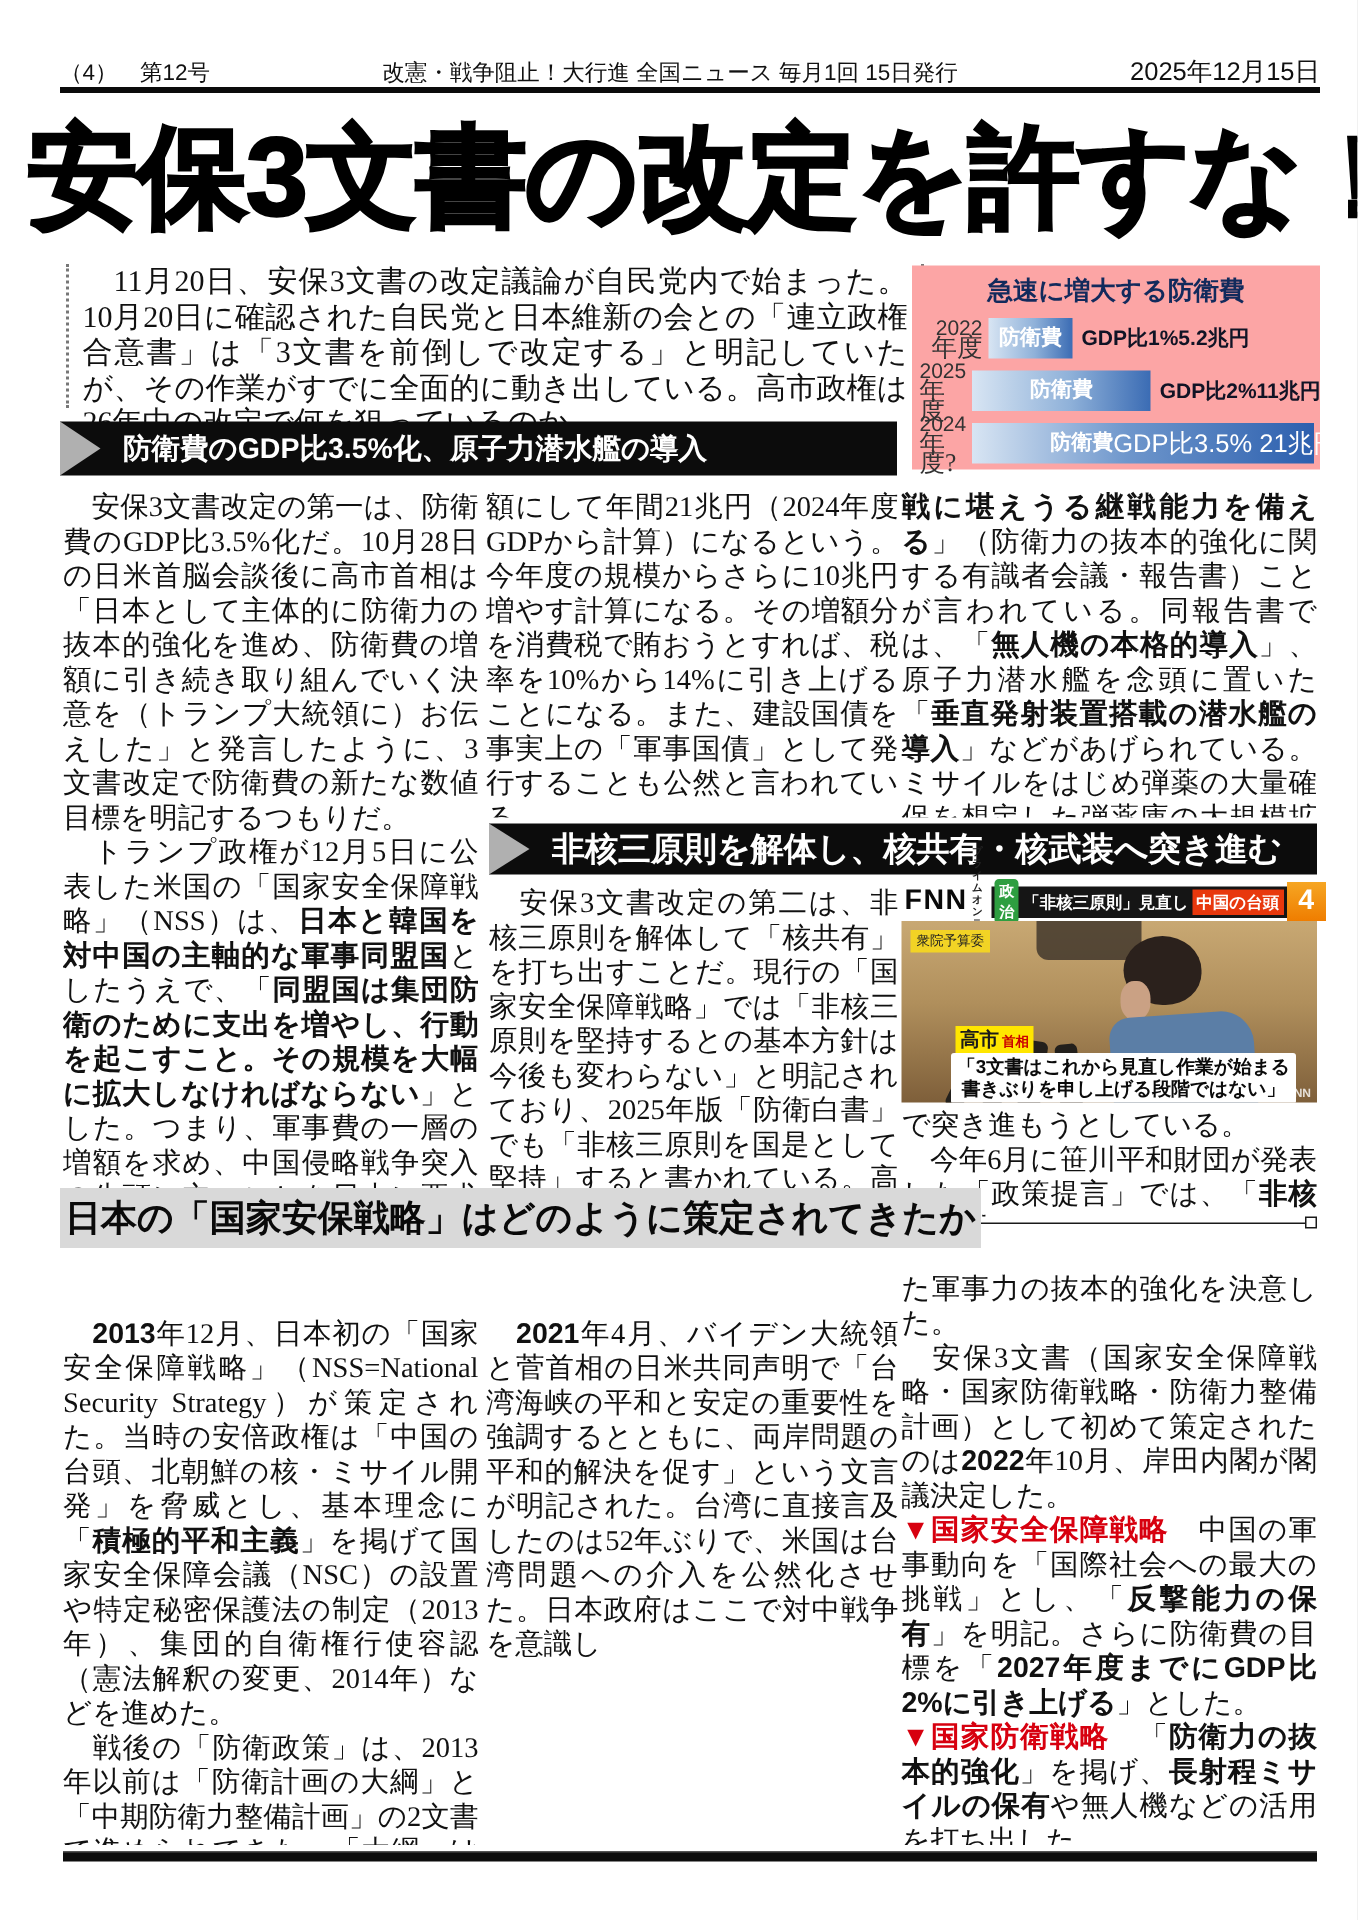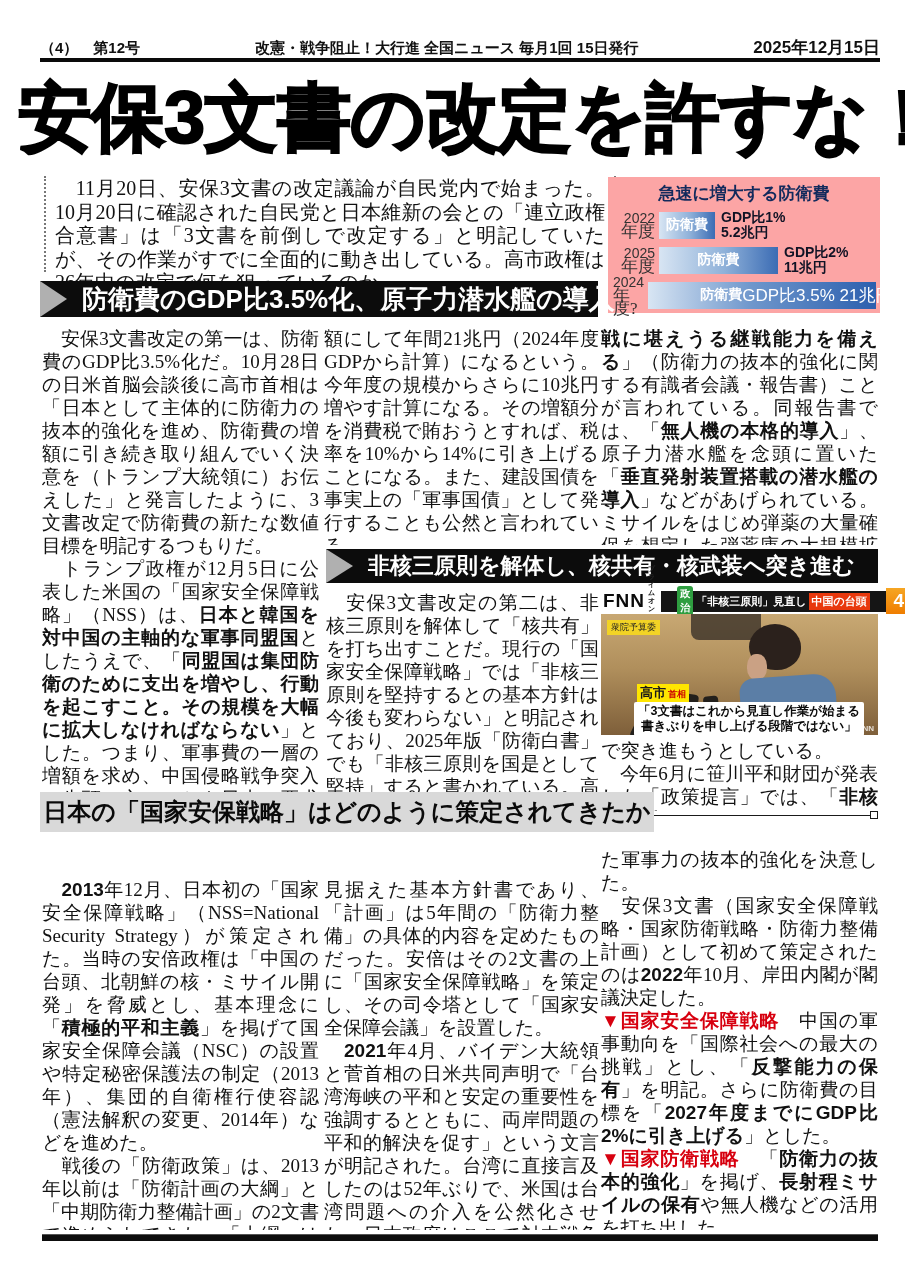--- a/index.html
+++ b/index.html
@@ -1,20 +1,20 @@
 <!DOCTYPE html>
 <html><head>
 <meta charset="utf-8">
 <style>
   html,body{margin:0;padding:0;background:#e8e8e8;}
   .page{position:relative;width:905px;height:1280px;background:#ffffff;overflow:hidden;
         font-family:"Liberation Serif","DejaVu Serif",serif;color:#111;}
   
   .masthead{position:absolute;left:40px;top:36px;width:840px;display:flex;align-items:baseline;
-            font-family:"Liberation Sans","DejaVu Sans",sans-serif;font-weight:bold;}
+            font-family:"Liberation Sans","DejaVu Sans",sans-serif;font-weight:normal;}
   .mh-left{font-size:15px;}
   .mh-center{flex:1;text-align:center;font-size:15px;}
   .mh-right{font-size:17px;}
   .rule-top{position:absolute;left:40px;top:58px;width:840px;height:4px;background:#0a0a0a;}
   
   .headline{position:absolute;left:18px;top:70px;width:869px;margin:0;text-align:center;
             font-family:"Liberation Sans","DejaVu Sans",sans-serif;font-weight:900;font-size:74px;
             line-height:96px;letter-spacing:-1px;color:#000;-webkit-text-stroke:2px #000;white-space:nowrap;}
   
   .lead{position:absolute;left:44px;top:176px;width:550px;height:94px;
@@ -24,27 +24,27 @@
   
   .chart{position:absolute;left:608px;top:177px;width:272px;height:136px;background:#fca5a5;
          box-sizing:border-box;padding:4px 5px;font-family:"Liberation Sans","DejaVu Sans",sans-serif;}
   .chart-title{text-align:center;font-weight:bold;font-size:17px;color:#122a5c;margin:1px 0 4px;}
   .crow{display:flex;align-items:center;height:32px;margin-bottom:3px;}
   .cyear{width:42px;display:flex;flex-direction:column;align-items:flex-end;color:#333;line-height:13px;font-size:14px;}
   .cyear .cy2{font-size:17px;font-family:Liberation Serif, serif;}
   .bar{height:27px;margin-left:4px;background:linear-gradient(90deg,#d8e5f3 0%,#8fb1d9 55%,#3b6cb4 100%);
        display:flex;align-items:center;justify-content:center;flex-shrink:0;}
   .bar-label{color:#fff;font-weight:bold;font-size:14px;white-space:nowrap;}
-  .clabel{margin-left:6px;display:flex;flex-direction:column;font-weight:bold;font-size:14px;color:#101325;line-height:15px;white-space:nowrap;}
+  .clabel{margin-left:6px;display:flex;flex-direction:row;font-weight:bold;font-size:14px;color:#101325;line-height:15px;white-space:nowrap;}
   .bar3{justify-content:flex-start;background:linear-gradient(90deg,#d8e5f3 0%,#6f97cc 45%,#2c5fae 100%);}
   .bar3 .bar-label{margin-left:52px;}
   .bar-inner-label{margin-left:auto;margin-right:7px;color:#fff;font-weight:normal;font-size:17px;white-space:nowrap;}
   
   .sec-h{position:absolute;background:#0c0c0c;color:#fff;display:flex;align-items:center;
-         font-family:"Liberation Sans","DejaVu Sans",sans-serif;font-weight:bold;font-size:26px;
+         font-family:"Liberation Sans","DejaVu Sans",sans-serif;font-weight:bold;font-size:19px;
          padding-left:42px;box-sizing:border-box;white-space:nowrap;}
   .chev{position:absolute;left:0;top:0;width:0;height:0;
         border-top:18px solid transparent;border-bottom:18px solid transparent;border-left:27px solid #b0b0b0;}
   .sec-h.h2 .chev{border-top-width:17px;border-bottom-width:17px;}
   .sec-gray{position:absolute;background:#d9d9d9;color:#0a0a0a;display:flex;align-items:center;justify-content:center;
             font-family:"Liberation Sans","DejaVu Sans",sans-serif;font-weight:bold;font-size:24px;white-space:nowrap;}
   
   .col{position:absolute;font-size:19px;line-height:23px;text-align:justify;overflow:hidden;}
   .col p{margin:0;}
   .b{font-family:"Liberation Sans","DejaVu Sans",sans-serif;font-weight:bold;}
@@ -54,21 +54,21 @@
   .endsq{position:absolute;top:811px;width:8px;height:8px;background:#fff;border:1.5px solid #1a1a1a;box-sizing:border-box;}
   .endsq.left{left:40px;} .endsq.right{left:870px;}
   .rule-bottom{position:absolute;left:42px;top:1234px;width:836px;height:6px;background:#0d0d0d;border-top:1px solid #555;}
   
   .photo-wrap{position:absolute;left:601px;top:588px;width:277px;height:147px;background:#fff;
               font-family:"Liberation Sans","DejaVu Sans",sans-serif;}
   .strip{position:absolute;left:0;top:0;width:100%;height:26px;background:#fff;display:flex;align-items:center;}
   .fnn-logo{display:flex;align-items:center;margin-left:2px;}
   .fnn-f{font-weight:900;font-size:19px;letter-spacing:1px;color:#0a0a0a;}
   .fnn-sub{margin-left:3px;font-size:7px;line-height:8px;font-weight:bold;color:#222;white-space:pre-line;}
-  .news-bar{margin-left:6px;flex:1;height:21px;background:#151515;display:flex;align-items:center;padding:0 16px;}
+  .news-bar{margin-left:6px;flex:1;height:21px;background:#151515;display:flex;align-items:center;padding:0 2px;}
   .cat-badge{background:#2e9e40;color:#fff;font-size:10px;font-weight:bold;border-radius:3px;padding:1px 3px;margin-right:3px;}
   .news-title{color:#fff;font-size:11px;font-weight:bold;white-space:nowrap;}
   .news-hot{background:#e8380d;color:#fff;font-size:11px;font-weight:bold;padding:1px 3px;margin-left:2px;white-space:nowrap;}
   .ch4{width:26px;height:26px;background:linear-gradient(180deg,#f6a623,#ef7d00);color:#fff;font-weight:900;font-size:19px;
        display:flex;align-items:center;justify-content:center;flex-shrink:0;}
   .photo{position:absolute;left:0;top:26px;width:100%;height:121px;overflow:hidden;
          background:linear-gradient(180deg,#c8a873 0%,#b08f5c 45%,#7e5f3a 100%);}
   .loc-badge{position:absolute;left:6px;top:6px;background:#f2d325;color:#222;font-size:9px;font-weight:normal;padding:1px 4px;}
   .dark-top{position:absolute;left:90px;top:0;width:70px;height:26px;background:#3a3128;opacity:.8;border-radius:0 0 8px 8px;}
   .fig-hair{position:absolute;left:148px;top:10px;width:52px;height:46px;background:#2b211c;border-radius:50% 50% 46% 50%;}
@@ -216,21 +216,20 @@
 
   <div class="sec-gray" style="left:40px;top:792px;width:614px;height:40px;">
     <span>日本の「国家安保戦略」はどのように策定されてきたか</span>
   </div>
 
   <div class="col" style="left:42px;top:878px;width:277px;height:352px;">
       <p><span>　</span><span class="b">2013</span><span>年12月、日本初の「国家安全保障戦略」（NSS=National Security Strategy）が策定された。当時の安倍政権は「中国の台頭、北朝鮮の核・ミサイル開発」を脅威とし、基本理念に「</span><span class="b">積極的平和主義</span><span>」を掲げて国家安全保障会議（NSC）の設置や特定秘密保護法の制定（2013年）、集団的自衛権行使容認（憲法解釈の変更、2014年）などを進めた。</span></p>
       <p><span>　戦後の「防衛政策」は、2013年以前は「防衛計画の大綱」と「中期防衛力整備計画」の2文書で進められてきた。「大綱」はおおむね10年を</span></p>
     </div>
   <div class="col" style="left:324px;top:878px;width:275px;height:352px;">
-      <p><span>見据えた基本方針書であり、「計画」は5年間の「防衛力整備」の具体的内容を定めたものだった。安倍はその2文書の上に「国家安全保障戦略」を策定し、その司令塔として「国家安全保障会議」を設置した。</span></p>
       <p><span>　</span><span class="b">2021</span><span>年4月、バイデン大統領と菅首相の日米共同声明で「台湾海峡の平和と安定の重要性を強調するとともに、両岸問題の平和的解決を促す」という文言が明記された。台湾に直接言及したのは52年ぶりで、米国は台湾問題への介入を公然化させた。日本政府はここで対中戦争を意識し</span></p>
     </div>
   <div class="col" style="left:601px;top:848px;width:277px;height:382px;">
       <p><span>た軍事力の抜本的強化を決意した。</span></p>
       <p><span>　安保3文書（国家安全保障戦略・国家防衛戦略・防衛力整備計画）として初めて策定されたのは</span><span class="b">2022</span><span>年10月、岸田内閣が閣議決定した。</span></p>
       <p><span class="rb">▼国家安全保障戦略</span><span>　中国の軍事動向を「国際社会への最大の挑戦」とし、「</span><span class="b">反撃能力の保有</span><span>」を明記。さらに防衛費の目標を「</span><span class="b">2027年度までにGDP比2%に引き上げる</span><span>」とした。</span></p>
       <p><span class="rb">▼国家防衛戦略</span><span>　「</span><span class="b">防衛力の抜本的強化</span><span>」を掲げ、</span><span class="b">長射程ミサイルの保有</span><span>や無人機などの活用を打ち出した。</span></p>
     </div>
 
   <div class="rule-bottom"></div>

